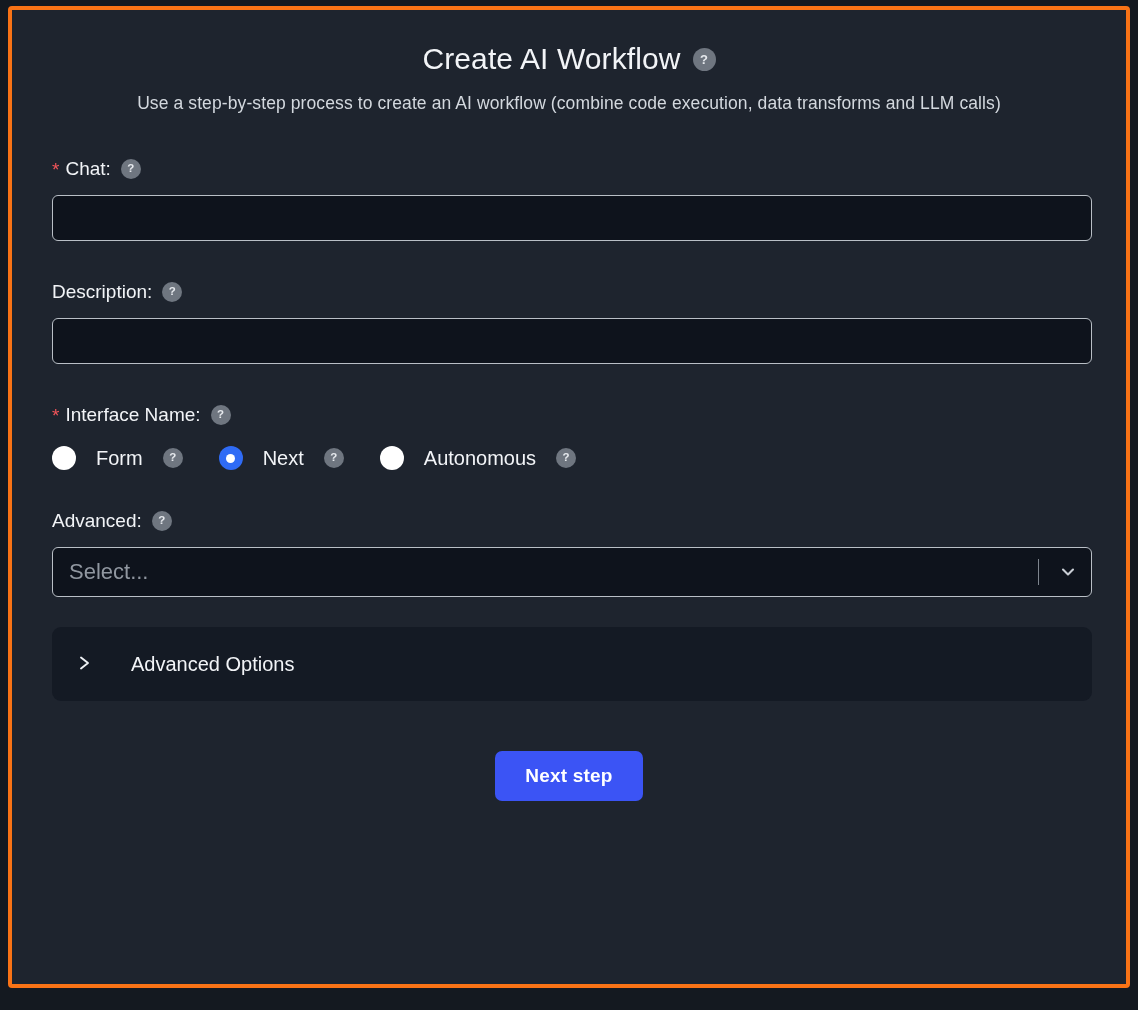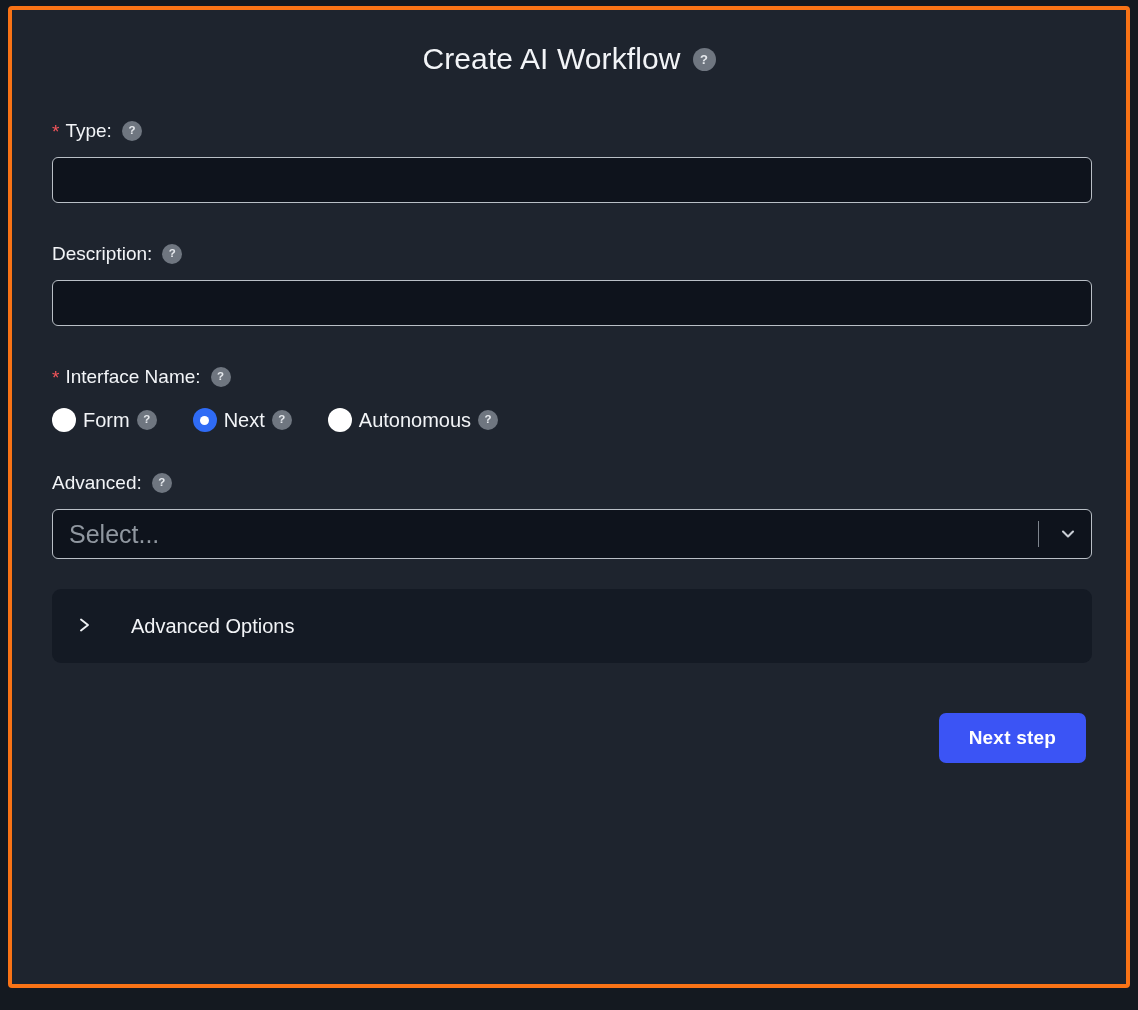--- a/index.html
+++ b/index.html
@@ -97,21 +97,21 @@
 
   
   .radio-row {
     display: flex;
     align-items: center;
     margin-top: 20px;
   }
   .radio-opt {
     display: flex;
     align-items: center;
-    gap: 7px;
+    gap: 20px;
     margin-right: 36px;
     cursor: pointer;
   }
   .radio-opt:last-child { margin-right: 8px; }
   .dot {
     width: 24px;
     height: 24px;
     border-radius: 50%;
     background: #ffffff;
     flex: 0 0 auto;
@@ -141,21 +141,21 @@
     margin-top: 15px;
     background: #0e131c;
     border: 1px solid #b9bfc6;
     border-radius: 6px;
     display: flex;
     align-items: center;
     cursor: pointer;
   }
   .select-value {
     padding-left: 16px;
-    font-size: 25px;
+    font-size: 22px;
     color: #9097a0;
   }
   .select-ctrl {
     position: absolute;
     right: 8px;
     top: 0;
     bottom: 0;
     display: flex;
     align-items: center;
     gap: 4px;
@@ -193,21 +193,21 @@
     line-height: 1;
   }
   .acc-label {
     font-size: 20px;
     color: #f2f4f7;
   }
 
   
   .footer {
     display: flex;
-    justify-content: flex-end;
+    justify-content: center;
     margin-top: 50px;
   }
   .next-btn {
     background: #3b54f5;
     color: #ffffff;
     border: none;
     border-radius: 7px;
     font-size: 19px;
     font-weight: 700;
     font-family: "Liberation Sans", sans-serif;
@@ -222,27 +222,28 @@
 </head>
 <body>
 
 <div class="page">
   <div class="card">
 
     <div class="title-row">
       <span class="title">Create AI Workflow</span>
       <span class="help">?</span>
     </div>
+    <div class="subtitle">Use a step-by-step process to create an AI workflow (combine code execution, data transforms and LLM calls)</div>
 
     <div class="gap-lg"></div>
 
     <div class="field">
       <div class="label-row">
         <span class="req">*</span>
-        <span>Type:</span>
+        <span>Chat:</span>
         <span class="help sm">?</span>
       </div>
       <input class="text-input" type="text" placeholder="" style="">
     </div>
 
     <div class="gap-md"></div>
 
     <div class="field">
       <div class="label-row">
         <span>Description:</span>

